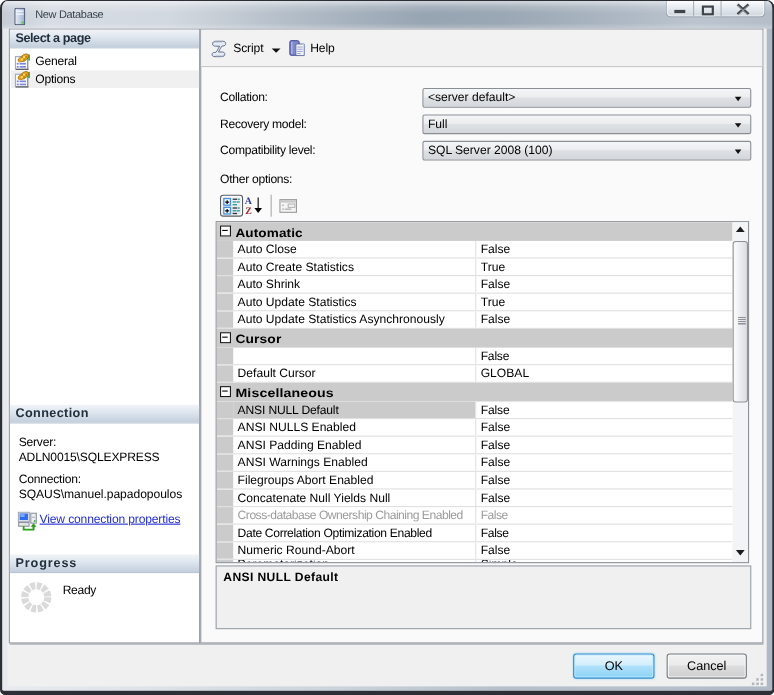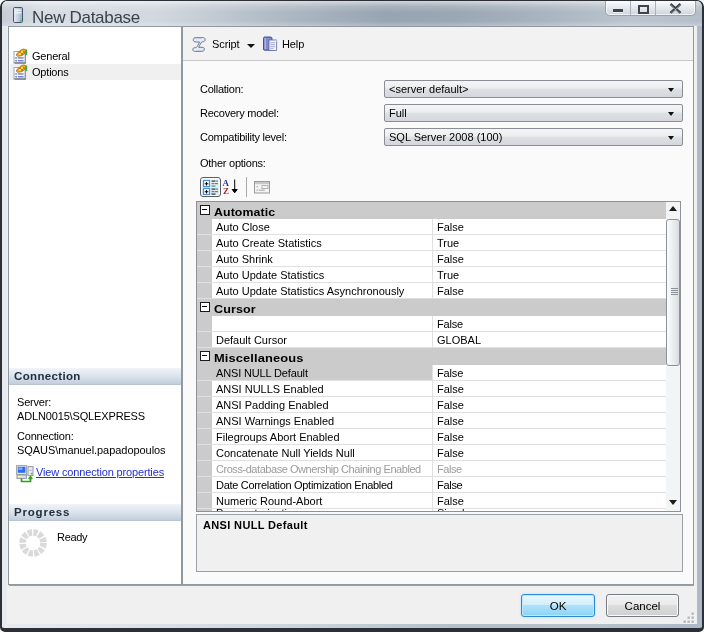--- a/index.html
+++ b/index.html
@@ -8,21 +8,21 @@
   border:solid #2c3036; border-width:1px 2px 4px 2px;
   border-radius:7px 7px 5px 5px;
   background:linear-gradient(90deg,#e7ebef 0%,#e0e5eb 15%,#c9d2da 45%,#b4bfca 65%,#b7c1cc 85%,#aeb9c5 100%);
   overflow:hidden; }
 .abs { position:absolute; }
 #titlebar { left:0; top:0; right:0; height:25px;
   background:linear-gradient(90deg,#c5ccd5 0%,#d8dde4 6%,#d2d8df 22%,#aeb9c4 40%,#97a4b2 55%,#9aa7b4 65%,#aab5c1 78%,#bcc5cf 90%,#b4bec9 100%); }
 #titlebar:after { content:""; position:absolute; left:0; right:0; top:0; height:100%;
   background:linear-gradient(180deg,rgba(255,255,255,.55) 0%,rgba(255,255,255,.18) 20%,rgba(255,255,255,0) 45%,rgba(0,0,0,0) 80%,rgba(255,255,255,.25) 100%); }
 #title-ico { left:11px; top:6px; width:10px; height:16px; }
-#title-txt { left:30px; top:7px; font-size:17px; color:#3a424c; letter-spacing:-0.3px; z-index:3; }
+#title-txt { left:30px; top:7px; font-size:10px; color:#3a424c; letter-spacing:-0.3px; z-index:3; }
 
 #caps { z-index:4; left:603px; top:0px; width:91px; height:15px; border:1px solid #9aa2ac; border-top:none;
   border-radius:0 0 5px 5px; background:linear-gradient(180deg,#fbfcfd 0%,#e6ebf0 45%,#ccd4dc 100%);
   box-shadow:inset 0 0 0 1px rgba(255,255,255,.7); display:flex; }
 #caps .cap { position:relative; height:100%; }
 #caps .c1 { width:25px; border-right:1px solid #aab1ba; }
 #caps .c2 { width:25px; border-right:1px solid #aab1ba; }
 #caps .c3 { width:39px; }
 .minbar { position:absolute; left:7px; top:8px; width:10px; height:2.5px; background:#3f444a; box-shadow:0 1px 0 rgba(255,255,255,.55); }
 .maxbox { position:absolute; left:7px; top:3.5px; width:11px; height:9px; border:2px solid #3f444a; box-shadow:0 1px 0 rgba(255,255,255,.55); }
@@ -107,20 +107,21 @@
       </div>
     <div class="cap c3"><svg width="39" height="15" viewBox="0 0 39 15">
           <path d="M14.5 3 L24.5 12 M24.5 3 L14.5 12" stroke="#3f444a" stroke-width="2.4"></path>
           <path d="M14.5 4 L24.5 13 M24.5 4 L14.5 13" stroke="rgba(255,255,255,0.4)" stroke-width="1"></path>
         </svg></div>
   </div>
 
   <div id="inner" class="abs">
 
     <div id="lpanel" class="abs">
+      <div class="phead" style="top:0; letter-spacing:-0.4px">Select a page</div>
       <div class="pitem" style="top:21px">
           <svg width="15" height="16" viewBox="0 0 15 16">
             <rect x="1" y="3.5" width="11" height="11.5" fill="#fdfdfe" stroke="#9aa6c0"></rect>
             <rect x="1.5" y="14.5" width="11.5" height="1" fill="#555"></rect>
             <rect x="12" y="4.5" width="0.8" height="10" fill="#888"></rect>
             <rect x="2.2" y="9.2" width="1.8" height="1.5" fill="#7a84d8"></rect>
             <rect x="4.8" y="9.2" width="5.8" height="1.5" fill="#7a84d8"></rect>
             <rect x="2.2" y="12" width="1.8" height="1.5" fill="#7a84d8"></rect>
             <rect x="4.8" y="12" width="5.8" height="1.5" fill="#7a84d8"></rect>
             <rect x="12.6" y="1.5" width="1.6" height="5.5" fill="#3fae3f"></rect>

